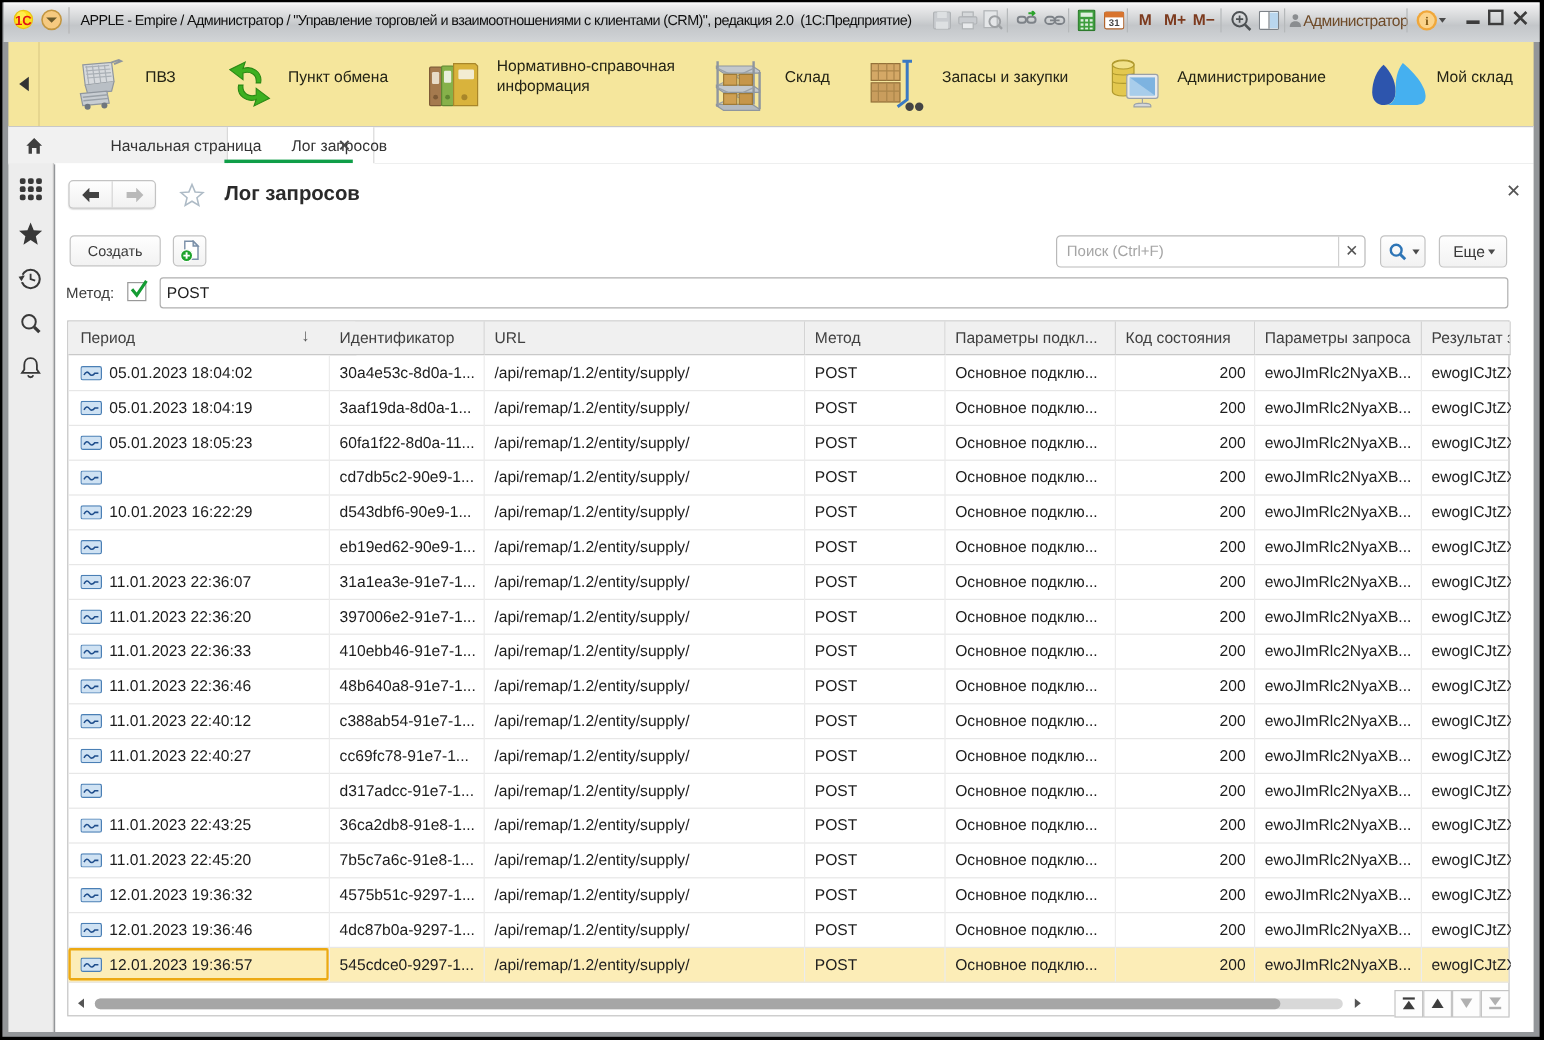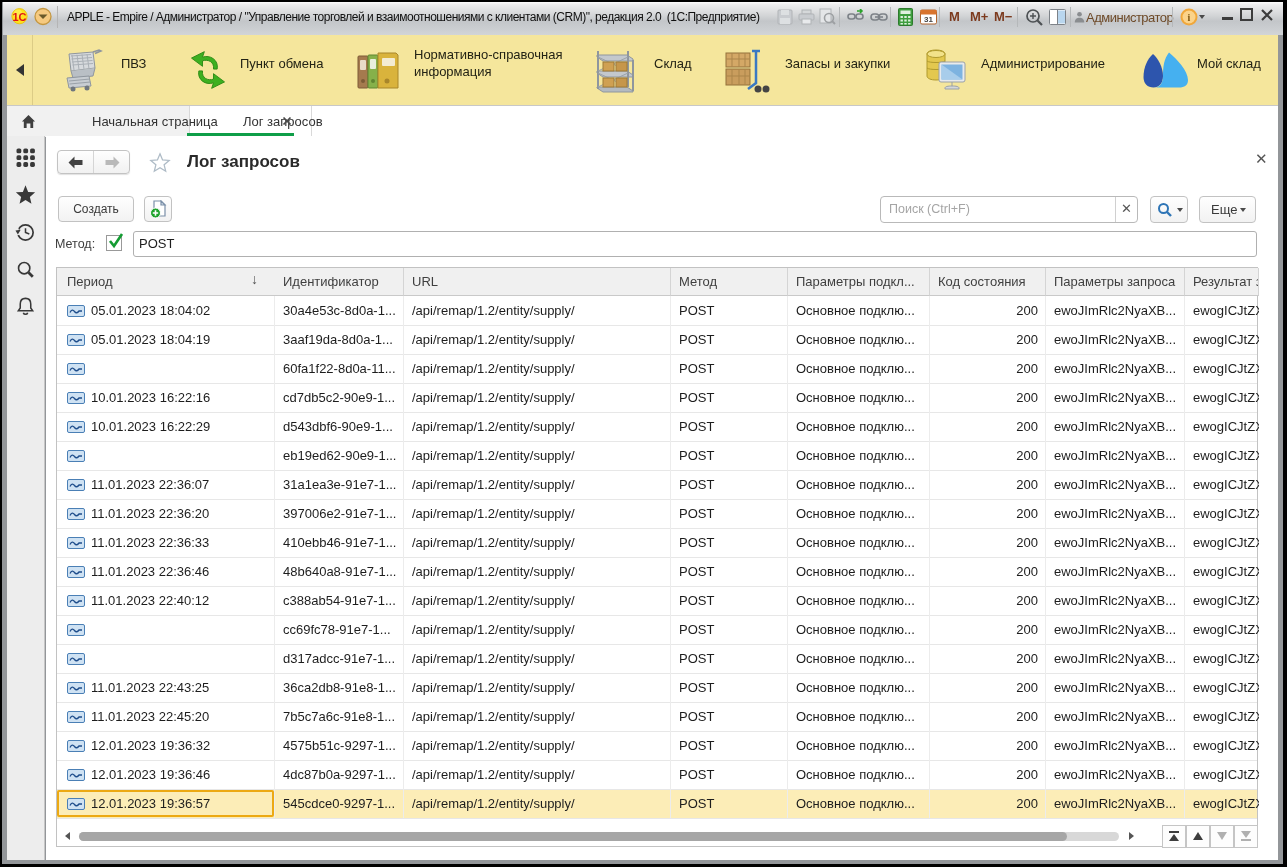--- a/index.html
+++ b/index.html
@@ -351,34 +351,34 @@
           <div class="cell" style="left:731px;width:142px">Основное подклю...</div>
           <div class="cell" style="left:873px;width:116px;text-align:right;padding-left:0;padding-right:8px">200</div>
           <div class="cell" style="left:989px;width:139px">ewoJImRlc2NyaXB...</div>
           <div class="cell" style="left:1128px;width:74px">ewogICJtZXRh</div>
         </div>
         <div class="row" style="top:87px">
           <svg style="position:absolute;left:10px;top:8px" width="18" height="12" viewBox="0 0 18 12">
             <rect x="0.5" y="0.5" width="17" height="11" rx="1.5" fill="#cfe2f3" stroke="#4a7fb5"></rect>
             <path d="M3 7.5 C4.5 4.5 6 4.5 7.5 6.5 C9 8.5 10.5 8 12 6 L15 6" stroke="#1f4e8c" stroke-width="1.3" fill="none"></path>
           </svg>
+          <div class="cell" style="left:0;width:218px;padding-left:34px">05.01.2023 18:05:23</div>
           <div class="cell" style="left:218px;width:129px">60fa1f22-8d0a-11...</div>
           <div class="cell" style="left:347px;width:267px">/api/remap/1.2/entity/supply/</div>
           <div class="cell" style="left:614px;width:117px">POST</div>
           <div class="cell" style="left:731px;width:142px">Основное подклю...</div>
           <div class="cell" style="left:873px;width:116px;text-align:right;padding-left:0;padding-right:8px">200</div>
           <div class="cell" style="left:989px;width:139px">ewoJImRlc2NyaXB...</div>
           <div class="cell" style="left:1128px;width:74px">ewogICJtZXRh</div>
         </div>
         <div class="row" style="top:116px">
           <svg style="position:absolute;left:10px;top:8px" width="18" height="12" viewBox="0 0 18 12">
             <rect x="0.5" y="0.5" width="17" height="11" rx="1.5" fill="#cfe2f3" stroke="#4a7fb5"></rect>
             <path d="M3 7.5 C4.5 4.5 6 4.5 7.5 6.5 C9 8.5 10.5 8 12 6 L15 6" stroke="#1f4e8c" stroke-width="1.3" fill="none"></path>
           </svg>
-          <div class="cell" style="left:0;width:218px;padding-left:34px">10.01.2023 16:22:16</div>
           <div class="cell" style="left:218px;width:129px">cd7db5c2-90e9-1...</div>
           <div class="cell" style="left:347px;width:267px">/api/remap/1.2/entity/supply/</div>
           <div class="cell" style="left:614px;width:117px">POST</div>
           <div class="cell" style="left:731px;width:142px">Основное подклю...</div>
           <div class="cell" style="left:873px;width:116px;text-align:right;padding-left:0;padding-right:8px">200</div>
           <div class="cell" style="left:989px;width:139px">ewoJImRlc2NyaXB...</div>
           <div class="cell" style="left:1128px;width:74px">ewogICJtZXRh</div>
         </div>
         <div class="row" style="top:145px">
           <svg style="position:absolute;left:10px;top:8px" width="18" height="12" viewBox="0 0 18 12">
@@ -475,20 +475,21 @@
           <div class="cell" style="left:731px;width:142px">Основное подклю...</div>
           <div class="cell" style="left:873px;width:116px;text-align:right;padding-left:0;padding-right:8px">200</div>
           <div class="cell" style="left:989px;width:139px">ewoJImRlc2NyaXB...</div>
           <div class="cell" style="left:1128px;width:74px">ewogICJtZXRh</div>
         </div>
         <div class="row" style="top:348px">
           <svg style="position:absolute;left:10px;top:8px" width="18" height="12" viewBox="0 0 18 12">
             <rect x="0.5" y="0.5" width="17" height="11" rx="1.5" fill="#cfe2f3" stroke="#4a7fb5"></rect>
             <path d="M3 7.5 C4.5 4.5 6 4.5 7.5 6.5 C9 8.5 10.5 8 12 6 L15 6" stroke="#1f4e8c" stroke-width="1.3" fill="none"></path>
           </svg>
+          <div class="cell" style="left:0;width:218px;padding-left:34px">11.01.2023 22:40:27</div>
           <div class="cell" style="left:218px;width:129px">cc69fc78-91e7-1...</div>
           <div class="cell" style="left:347px;width:267px">/api/remap/1.2/entity/supply/</div>
           <div class="cell" style="left:614px;width:117px">POST</div>
           <div class="cell" style="left:731px;width:142px">Основное подклю...</div>
           <div class="cell" style="left:873px;width:116px;text-align:right;padding-left:0;padding-right:8px">200</div>
           <div class="cell" style="left:989px;width:139px">ewoJImRlc2NyaXB...</div>
           <div class="cell" style="left:1128px;width:74px">ewogICJtZXRh</div>
         </div>
         <div class="row" style="top:377px">
           <svg style="position:absolute;left:10px;top:8px" width="18" height="12" viewBox="0 0 18 12">

